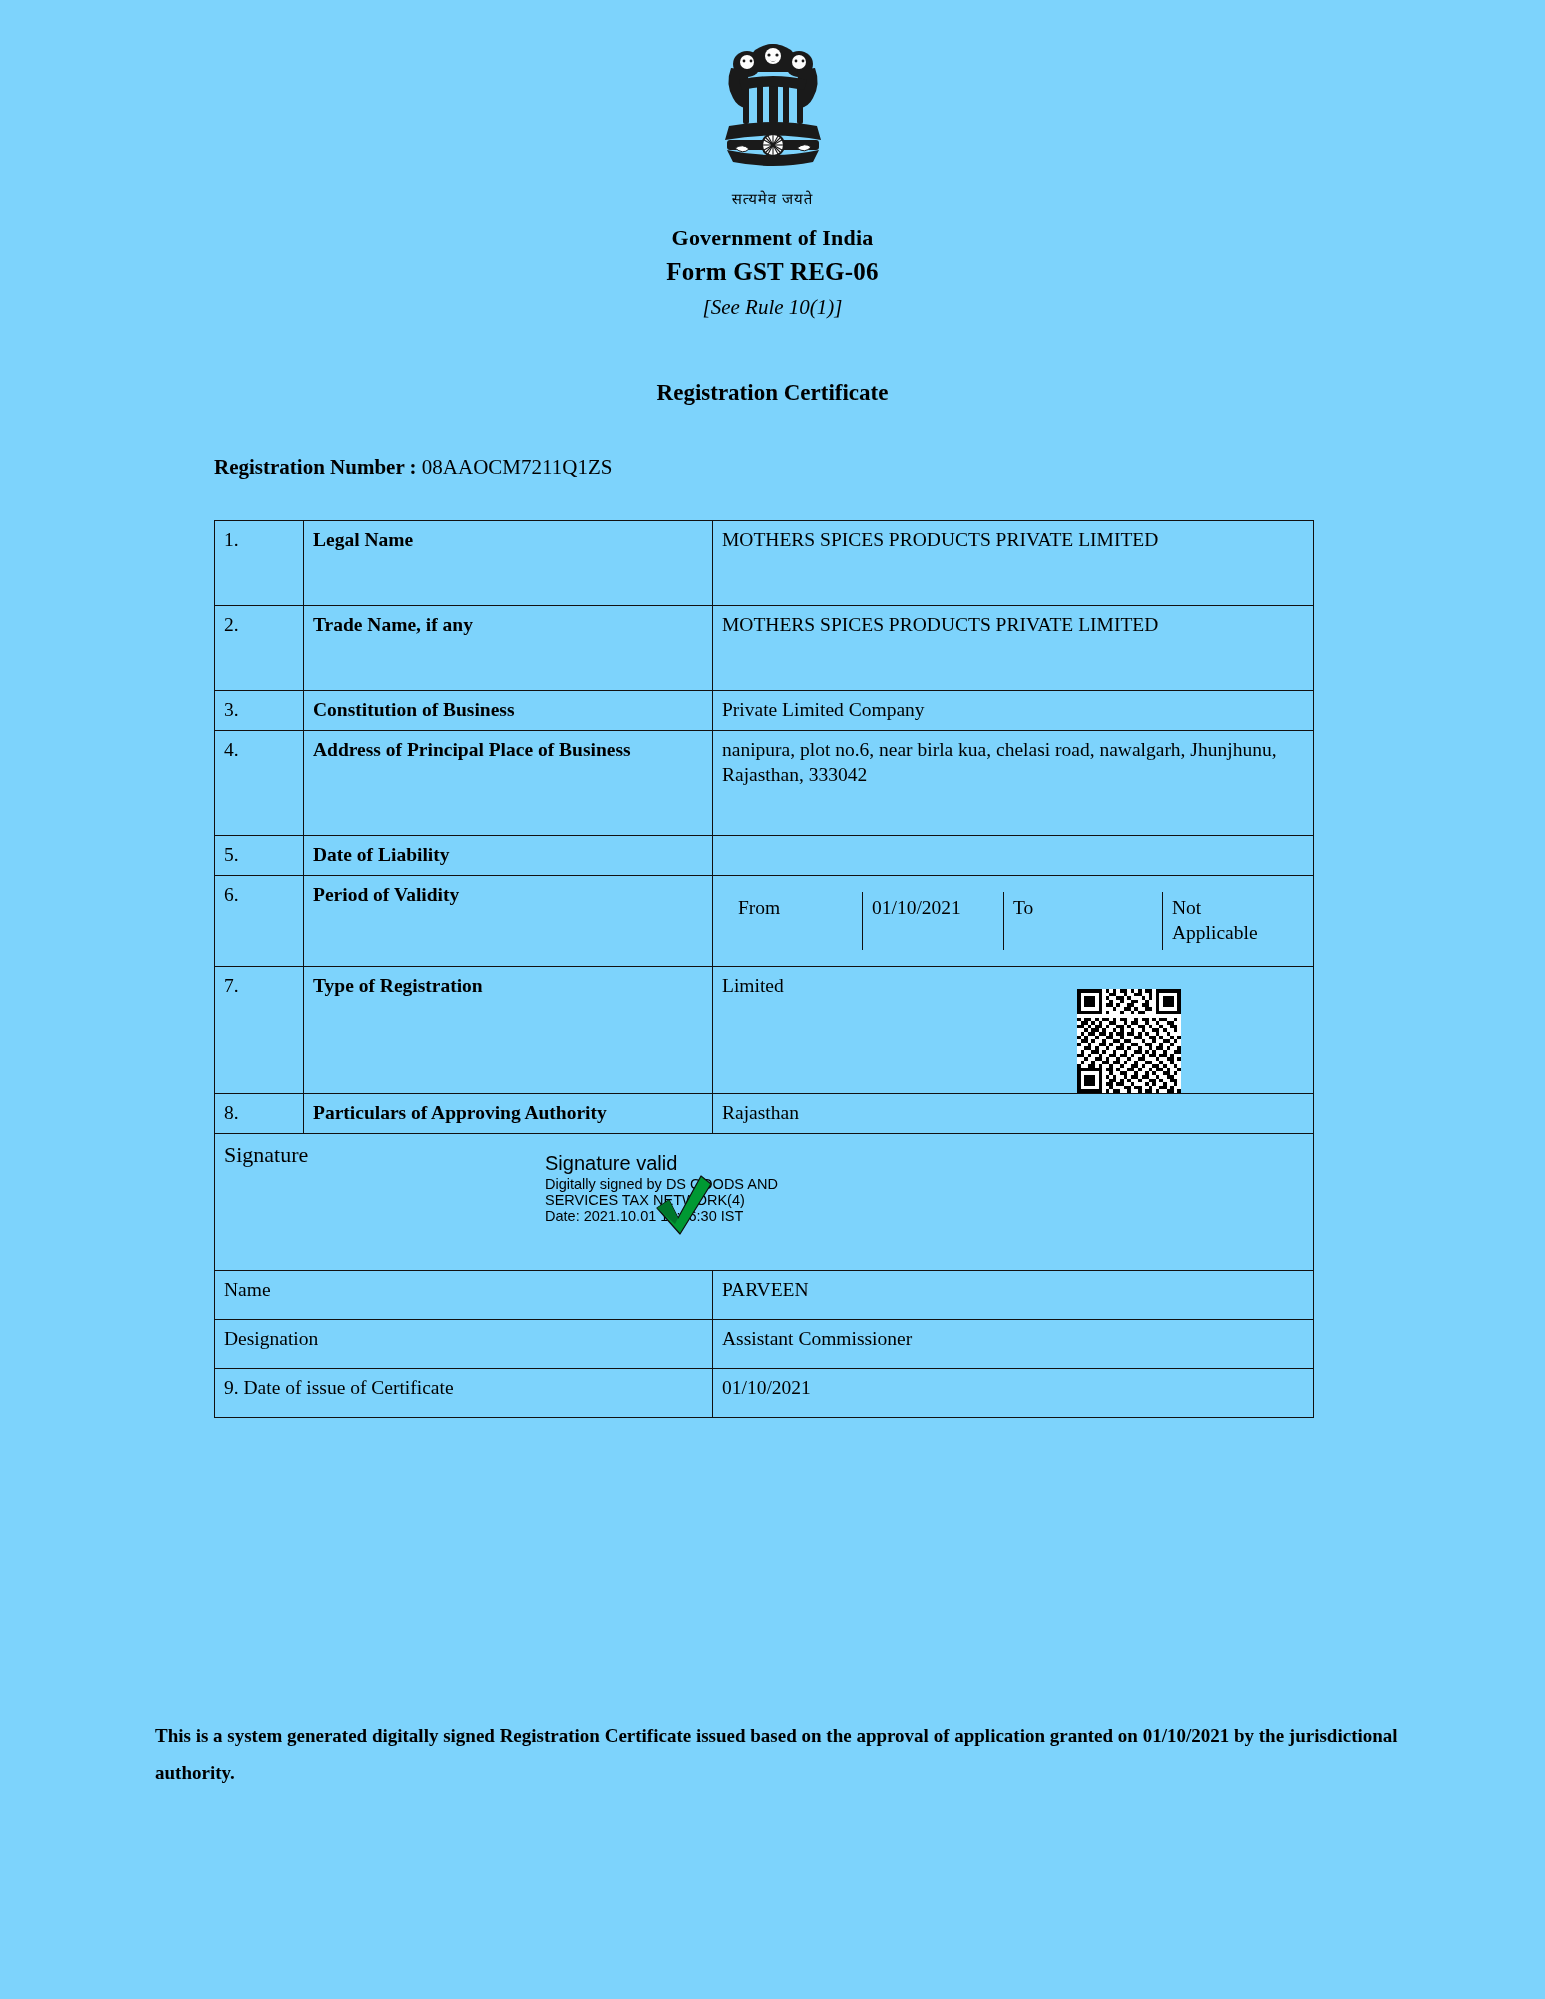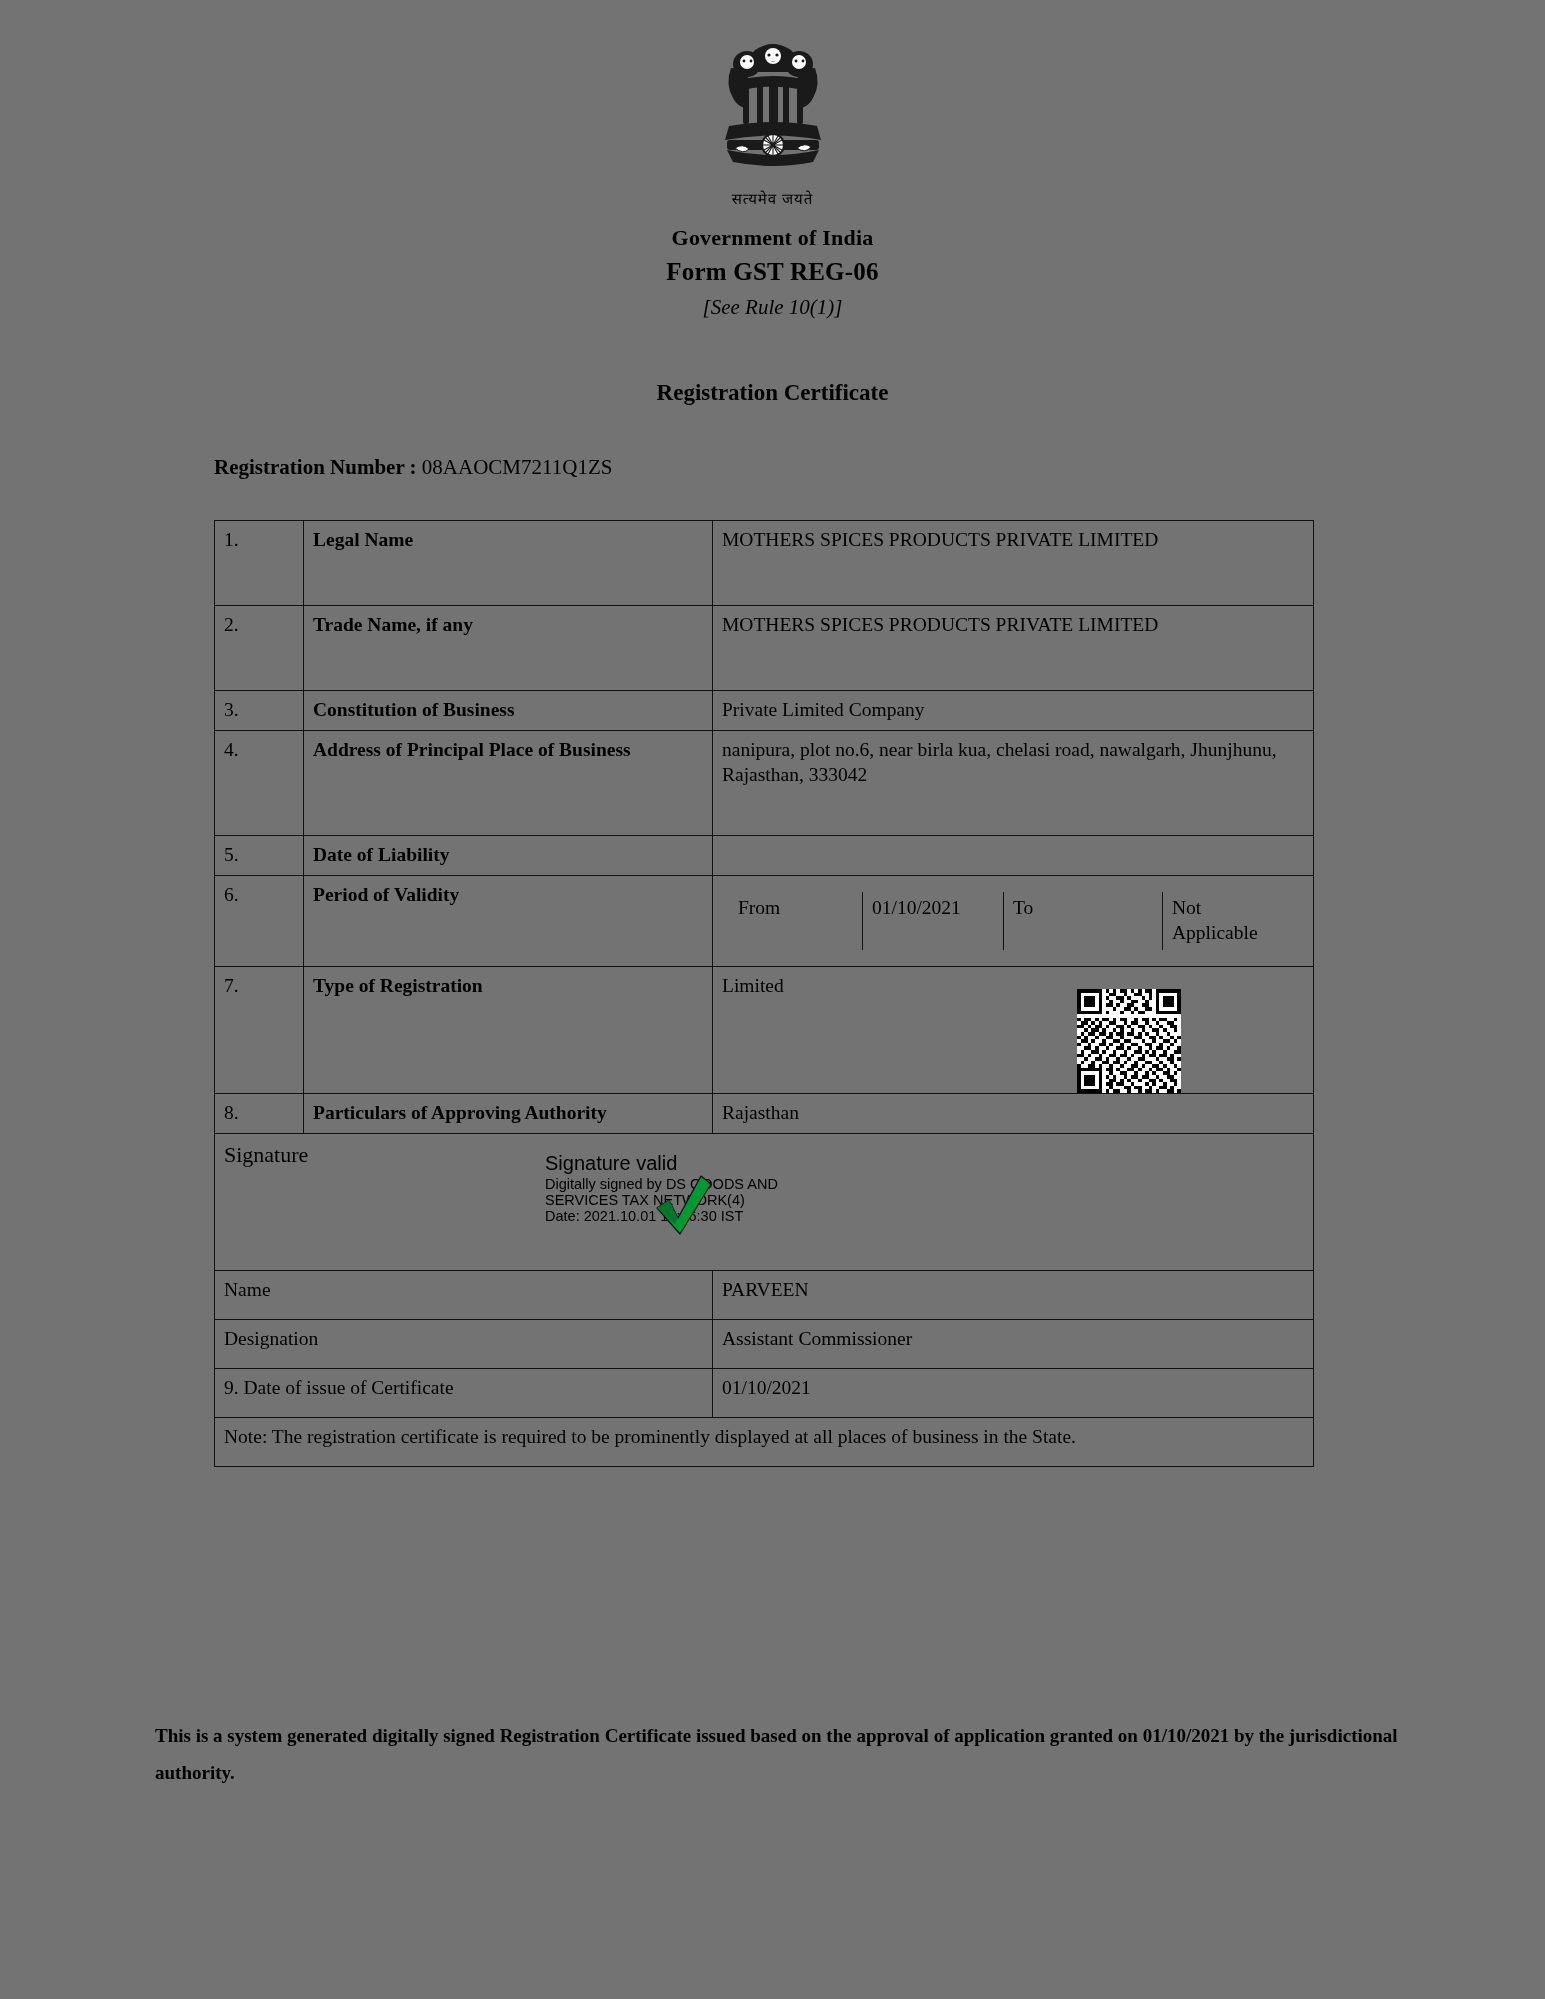--- a/index.html
+++ b/index.html
@@ -10,21 +10,21 @@
   }
   body {
     font-family: "Liberation Serif", "DejaVu Serif", serif;
     color: #000000;
   }
   .page {
     position: relative;
     width: 1545px;
     height: 1999px;
     margin: 0 auto;
-    background: #737373;
+    background: #7dd3fc;
     overflow: hidden;
   }
 
   
   .emblem-wrap {
     position: absolute;
     left: 0;
     top: 28px;
     width: 1545px;
     text-align: center;
@@ -548,21 +548,18 @@
         <td>PARVEEN</td>
       </tr>
       <tr class="lower-row">
         <td class="lower-label" colspan="2">Designation</td>
         <td>Assistant Commissioner</td>
       </tr>
       <tr class="lower-row">
         <td class="lower-label" colspan="2">9. Date of issue of Certificate</td>
         <td>01/10/2021</td>
       </tr>
-      <tr>
-        <td class="note-cell" colspan="3">Note: The registration certificate is required to be prominently displayed at all places of business in the State.</td>
-      </tr>
     </tbody>
   </table>
 
   <div class="footer">This is a system generated digitally signed Registration Certificate issued based on the approval of application granted on 01/10/2021 by the jurisdictional authority.</div>
 
 </div>
 
 </body></html>

